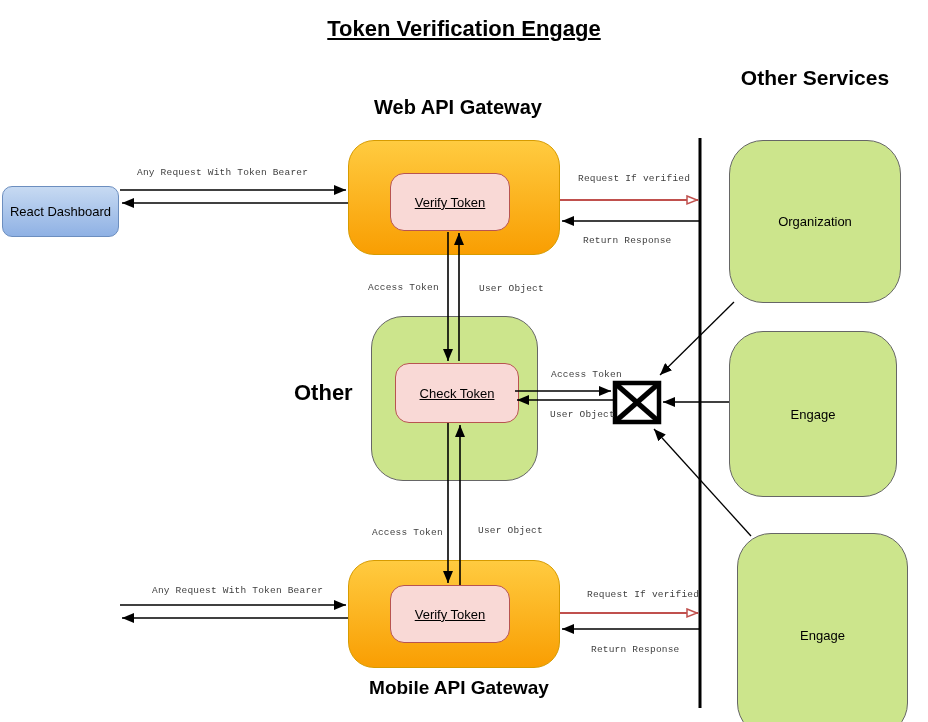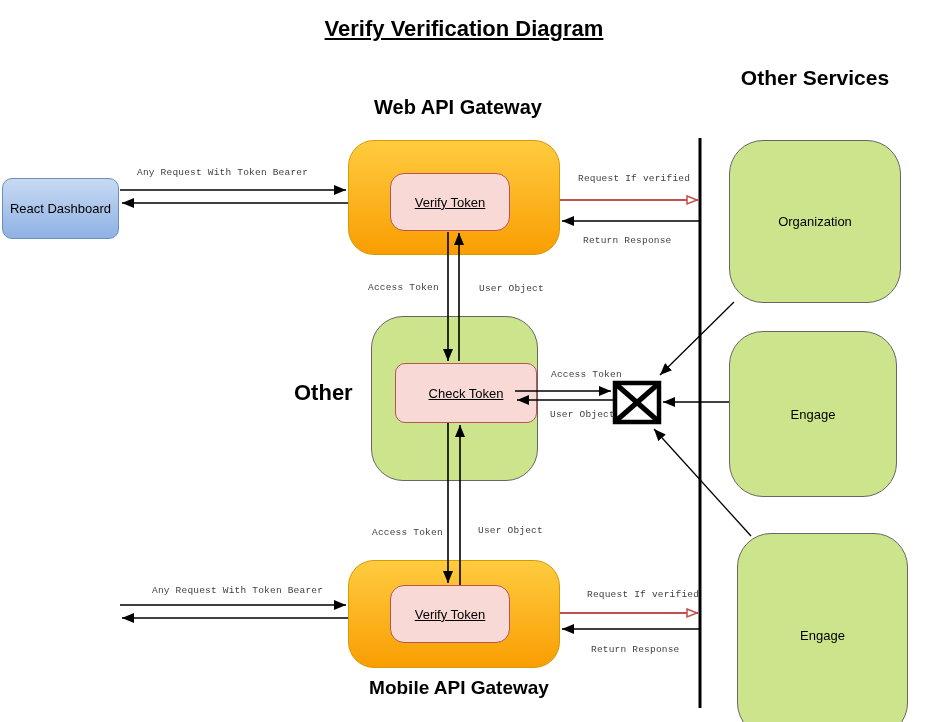--- a/index.html
+++ b/index.html
@@ -25,23 +25,23 @@
   .gateway{background:linear-gradient(180deg,var(--gateway-fill-top) 0%,var(--gateway-fill-bottom) 100%);
            border:1px solid var(--gateway-border);border-radius:26px;}
   .token{background:var(--token-fill);border:1.5px solid var(--token-border);
          border-radius:14px;z-index:2;text-decoration:underline;}
   .client{background:linear-gradient(180deg,var(--client-fill-top) 0%,var(--client-fill-bottom) 100%);
           border:1px solid var(--client-border);border-radius:10px;}
   .service{background:var(--service-fill);border:1px solid var(--service-border);border-radius:34px;}
 
   #b-webgw{left:348px;top:140px;width:212px;height:115px;}
   #b-verify-web{left:390px;top:173px;width:120px;height:58px;}
-  #b-react{left:2px;top:178px;width:117px;height:61px;}
+  #b-react{left:2px;top:186px;width:117px;height:51px;}
   #b-auth{left:371px;top:316px;width:167px;height:165px;border-radius:32px;}
-  #b-check{left:395px;top:363px;width:142px;height:60px;border-radius:10px;}
+  #b-check{left:395px;top:363px;width:124px;height:60px;}
   #b-mobile{left:2px;top:582px;width:117px;height:60px;}
   #b-mobgw{left:348px;top:560px;width:212px;height:108px;}
   #b-verify-mob{left:390px;top:585px;width:120px;height:58px;}
   #b-org{left:729px;top:140px;width:172px;height:163px;}
   #b-connect{left:729px;top:331px;width:168px;height:166px;}
   #b-engage{left:737px;top:533px;width:171px;height:204px;}
 
   svg.wires{position:absolute;left:0;top:0;z-index:3;pointer-events:none;}
   .edge{stroke:var(--arrow-black);stroke-width:1.6;fill:none;}
   .edge-thin{stroke-width:1.3;}
@@ -65,21 +65,21 @@
   #l-mob-uo{left:478px;top:525px;}
   #l-mob-req{left:152px;top:585px;}
   #l-mob-verified{left:587px;top:589px;}
   #l-mob-return{left:591px;top:644px;}
 </style>
 </head>
 <body>
 
 <div class="canvas">
 
-  <div class="heading title">Verify Verification Diagram</div>
+  <div class="heading title">Token Verification Engage</div>
   <div class="heading h-other">Other Services</div>
   <div class="heading h-webgw">Web API Gateway</div>
   <div class="heading h-auth">Other</div>
   <div class="heading h-mobgw">Mobile API Gateway</div>
 
   <div class="node gateway" id="b-webgw"></div>
   <div class="node token" id="b-verify-web">
     <span>Verify Token</span>
   </div>
   <div class="node client" id="b-react">

